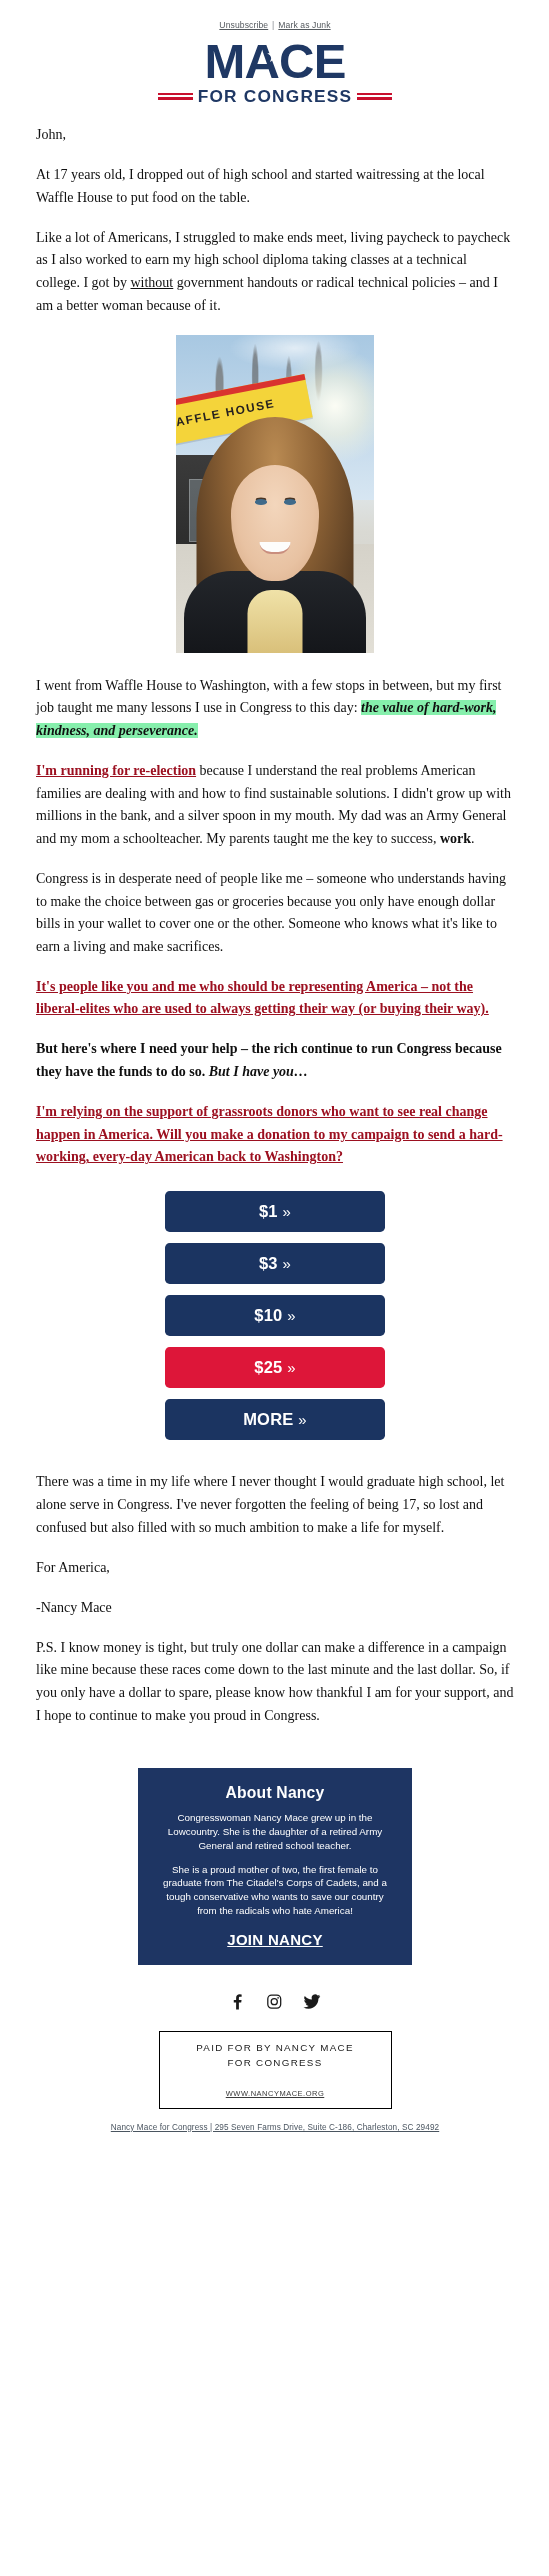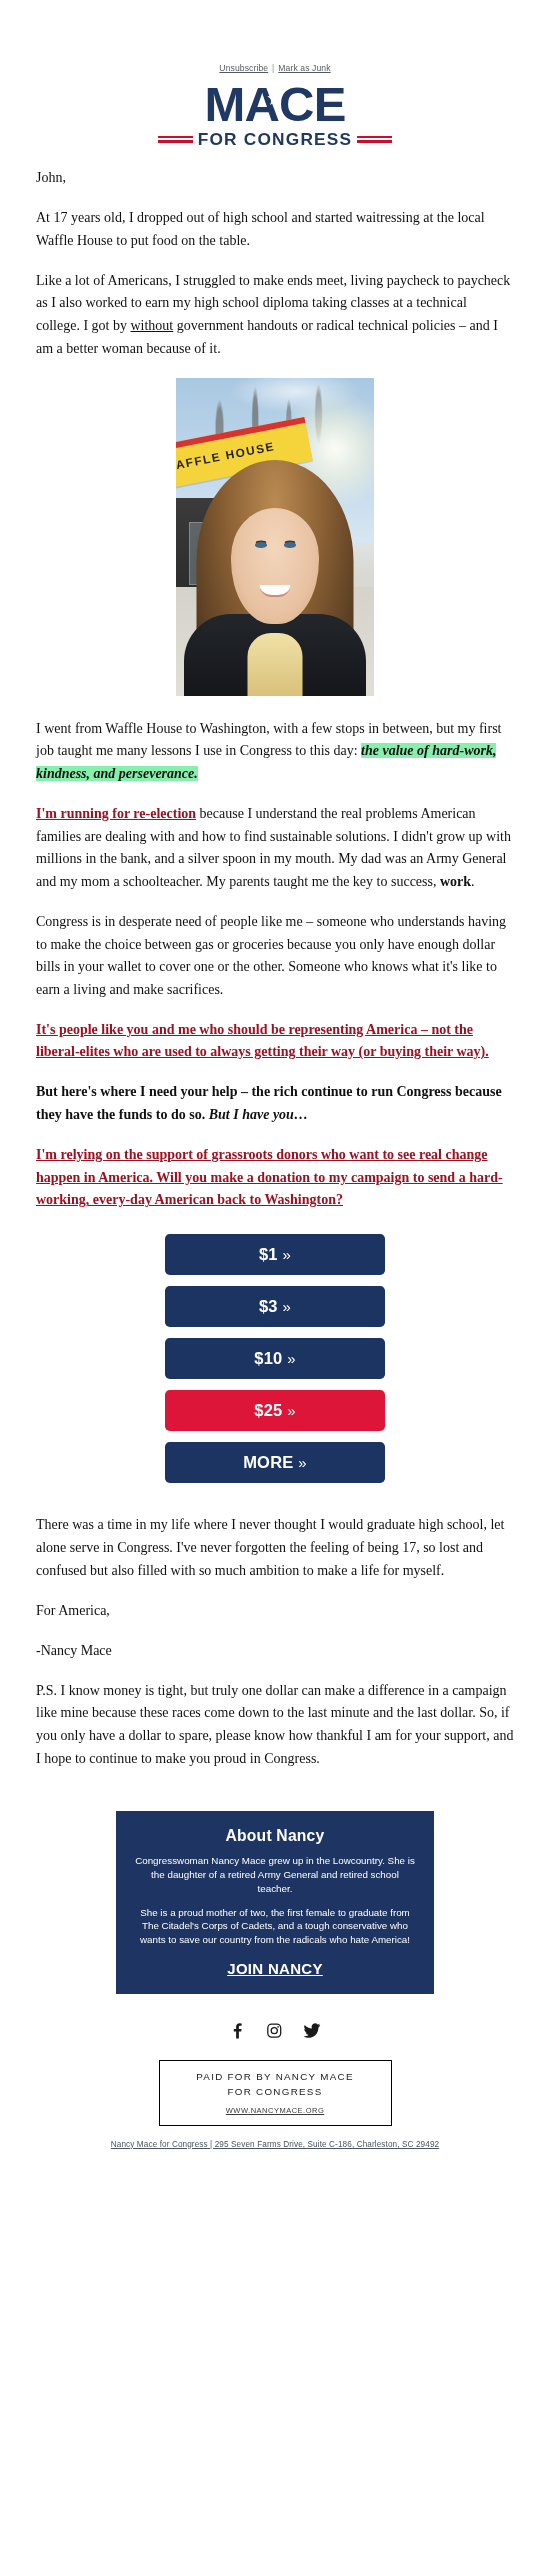--- a/index.html
+++ b/index.html
@@ -17,21 +17,20 @@
   }
   .email-wrap { width: 550px; margin: 0 auto; background:#fff; }
 
   
   .preheader {
     text-align: center;
     padding-top: 19.6px;
     font-size: 8.6px;
     color: #555a5f;
     letter-spacing: 0.1px;
-    margin-top: 43px;
   }
   .preheader a {
     color: #555a5f;
     text-decoration: underline;
   }
   .preheader .sep { text-decoration: none; padding: 0 3.9px; color:#8a8f94; }
 
   
   .logo-block {
     text-align: center;
@@ -218,21 +217,21 @@
     text-decoration: none;
     cursor: pointer;
   }
   .btn.navy { background: #1b3461; }
   .btn.red  { background: #dd1639; }
   .btn .chev { font-weight: normal; font-size: 15px; }
 
   
   .about-outer { padding: 23.6px 0 0 0; }
   .about {
-    width: 318px;
+    width: 274px;
     margin: 0 auto;
     background: #1e3563;
     color: #ffffff;
     padding: 15.7px 19px 17.3px 19px;
     text-align: center;
   }
   .about h2 {
     margin: 0 0 9.4px 0;
     font-size: 15.7px;
     font-weight: bold;
@@ -278,21 +277,21 @@
   }
   .paidfor .l1, .paidfor .l2 {
     font-size: 9.8px;
     letter-spacing: 1.3px;
     line-height: 1.5;
     color:#1a1a1a;
   }
   .paidfor .l3 {
     font-size: 7.5px;
     letter-spacing: 0.5px;
-    margin-top: 7px;
+    margin-top: 19px;
     color:#3a3a3a;
     text-decoration: underline;
   }
   .addr {
     text-align:center;
     font-size: 8.2px;
     color: #4a5560;
     padding: 14px 0 20.4px 0;
     letter-spacing: 0.1px;
     text-decoration: underline;

